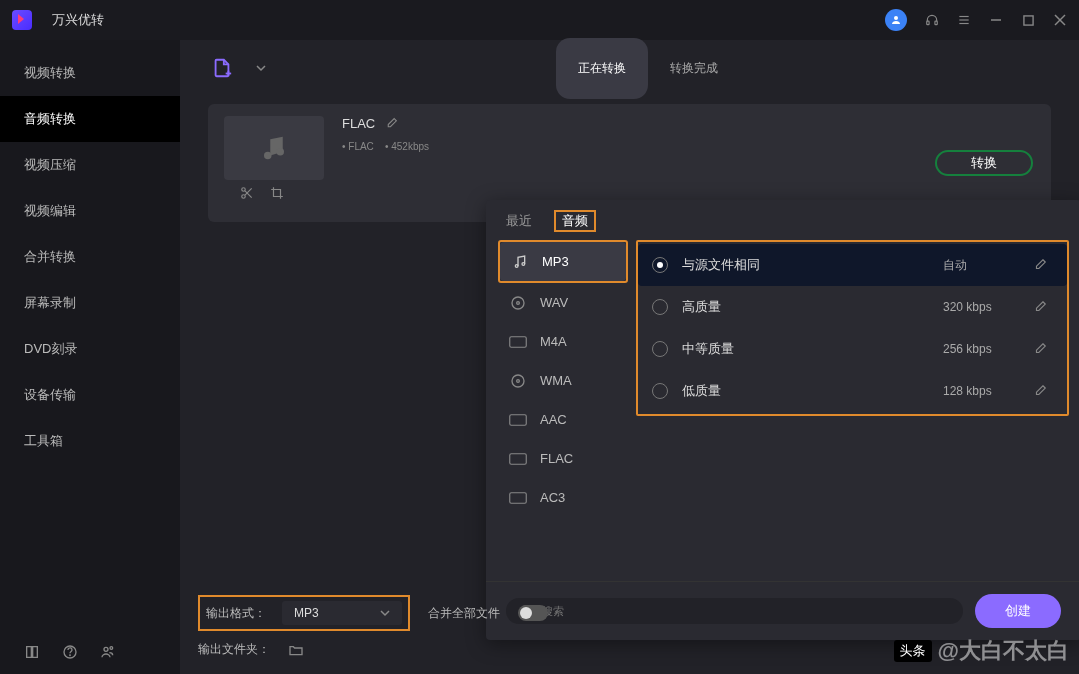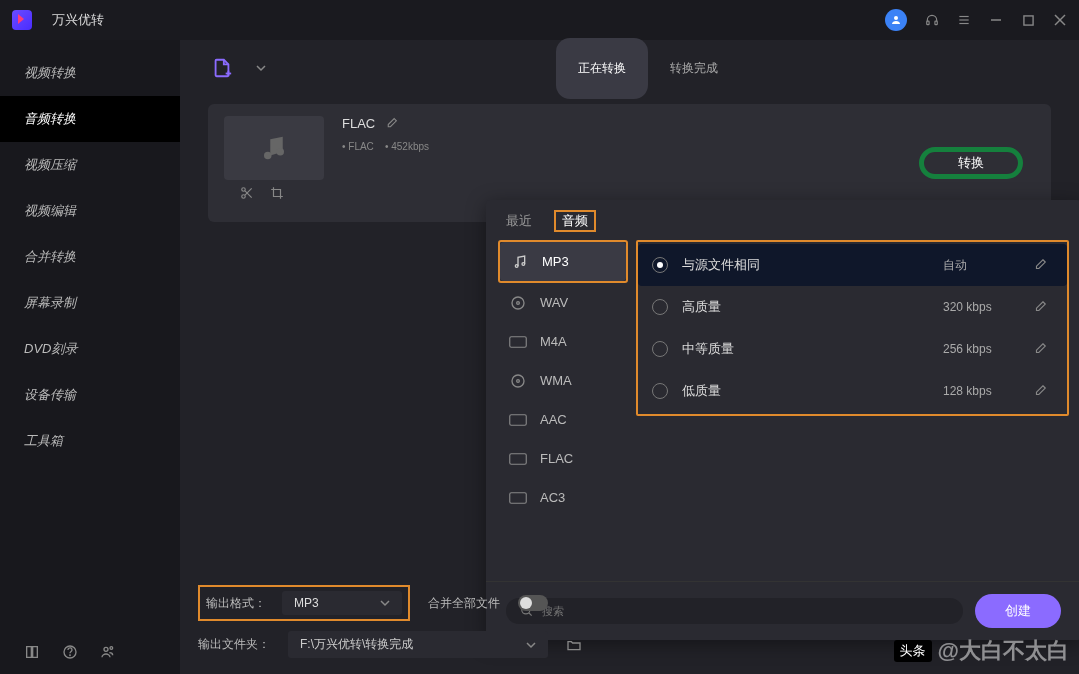--- a/index.html
+++ b/index.html
@@ -6,36 +6,36 @@
 body { background: #1a1a1f; color: #ccc; width: 1079px; height: 674px; overflow: hidden; position: relative; }
 .titlebar { height: 40px; display: flex; align-items: center; padding: 0 12px; background: #1a1a1f; }
 .logo-wrap { display: flex; align-items: center; gap: 20px; }
 .logo-icon { width: 20px; height: 20px; background: linear-gradient(135deg,#6a4cff,#4a2cff); border-radius: 4px; position: relative; }
 .logo-icon::after { content:''; position:absolute; top:4px; left:6px; border-left:6px solid #ff3b7b; border-top:5px solid transparent; border-bottom:5px solid transparent; }
 .app-title { font-size: 13px; color: #ddd; }
 .titlebar-right { margin-left: auto; display: flex; align-items: center; gap: 18px; }
 .avatar { width: 22px; height: 22px; background: #3b82f6; border-radius: 50%; display:flex; align-items:center; justify-content:center; }
 .win-btn { width: 14px; height: 14px; display:flex; align-items:center; justify-content:center; color:#888; cursor:pointer; }
 .body-wrap { display: flex; height: calc(100% - 40px); }
-.sidebar { width: 180px; background: #18181d; padding-top: 10px; display:flex; flex-direction:column;font-style:italic; }
+.sidebar { width: 180px; background: #18181d; padding-top: 10px; display:flex; flex-direction:column; }
 .sidebar-item { padding: 14px 24px; font-size: 13px; color: #bbb; cursor:pointer; }
 .sidebar-item.active { background: #000; color: #fff; }
 .sidebar-bottom { margin-top:auto; display:flex; gap:22px; padding:14px 24px; color:#888; }
 .main { flex: 1; background: #222228; display:flex; flex-direction:column; position:relative; }
 .topbar { height: 56px; display:flex; align-items:center; padding: 0 28px; gap: 20px; }
 .add-btn { width:28px; height:28px; display:flex; align-items:center; justify-content:center; color:#8b6bff; }
 .tabs-pill { margin-left: 270px; display:flex; }
 .pill { padding: 22px 22px; font-size: 12px; border-radius: 14px; color:#aaa; cursor:pointer; }
 .pill.active { background: #3a3a44; color:#fff; }
 .filecard { margin: 8px 28px 0 28px; background: #2e2e35; border-radius: 6px; padding: 12px 16px; display:flex; align-items:flex-start; gap: 18px; position:relative; }
 .thumb { width: 100px; height: 64px; background: #3a3a42; border-radius: 4px; display:flex; align-items:center; justify-content:center; }
 .fileinfo { flex:1; }
 .fname { color:#ddd; font-size:13px; display:flex; align-items:center; gap:10px; }
 .fmeta { color:#888; font-size:10px; margin-top:10px; }
-.convert-btn { position:absolute; right:28px; top:50%; transform:translateY(-50%); padding: 2px 34px; border:5px solid #15803d; border-radius:20px; color:#fff; font-size:13px; background:transparent; cursor:pointer; }
+.convert-btn { position:absolute; right:18px; top:50%; transform:translateY(-50%); padding: 2px 34px; border:2px solid #15803d; border-radius:20px; color:#fff; font-size:13px; background:transparent; cursor:pointer; }
 .tools-row { display:flex; gap:16px; padding:6px 16px 10px 16px; color:#888; }
 .popup { position:absolute; left:306px; top:160px; width:595px; height:440px; background:#2a2a31; border-radius:4px; display:flex; flex-direction:column; box-shadow:0 4px 20px rgba(0,0,0,.4); }
 .popup-tabs { display:flex; gap:20px; padding:10px 18px 8px 18px; font-size:13px; }
 .ptab { color:#999; cursor:pointer; padding:2px 2px; }
 .ptab.active { color:#fff; }
 .hl-box { border:2px solid #e08a2c; padding:0 4px; }
 .popup-body { flex:1; display:flex; overflow:hidden; padding:0 12px; }
 .fmt-col { width:130px; overflow-y:auto; }
 .fmt-item { display:flex; align-items:center; gap:12px; padding:12px 10px; font-size:13px; color:#bbb; cursor:pointer; border-radius:4px; }
 .fmt-item.sel { background:#3a3a44; color:#fff; }
@@ -345,26 +345,20 @@
             <svg width="10" height="10" viewBox="0 0 10 10">
                 <path d="M1 3l4 4 4-4" stroke="#888" stroke-width="1.5" fill="none"></path>
               </svg>
           </span>
         </span>
         <span>合并全部文件</span>
         <span class="toggle"></span>
       </div>
       <div class="brow">
         <span>输出文件夹：</span>
-        <span class="path-box">
-          <span>F:\万兴优转\转换完成</span>
-          <svg width="10" height="10" viewBox="0 0 10 10">
-              <path d="M1 3l4 4 4-4" stroke="#888" stroke-width="1.5" fill="none"></path>
-            </svg>
-        </span>
         <span>
             <svg width="16" height="16" viewBox="0 0 24 24" fill="none" stroke="#888" stroke-width="2">
               <path d="M3 7h5l2 2h11v10H3z"></path>
             </svg>
           </span>
       </div>
     </div>
   </div>
 </div>
 

